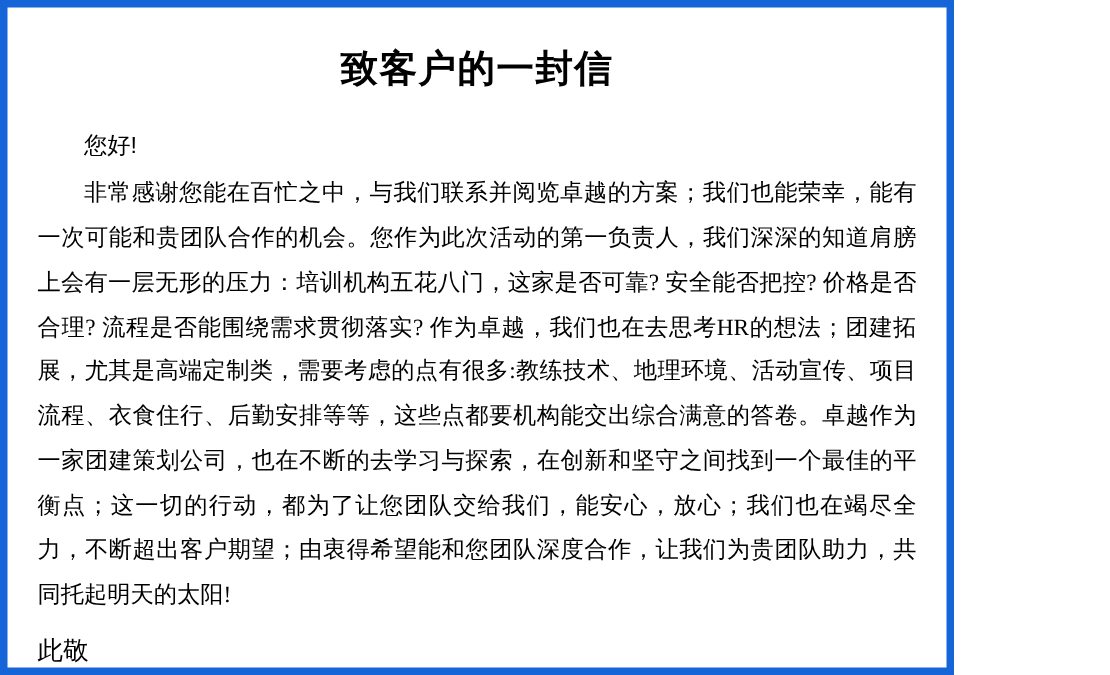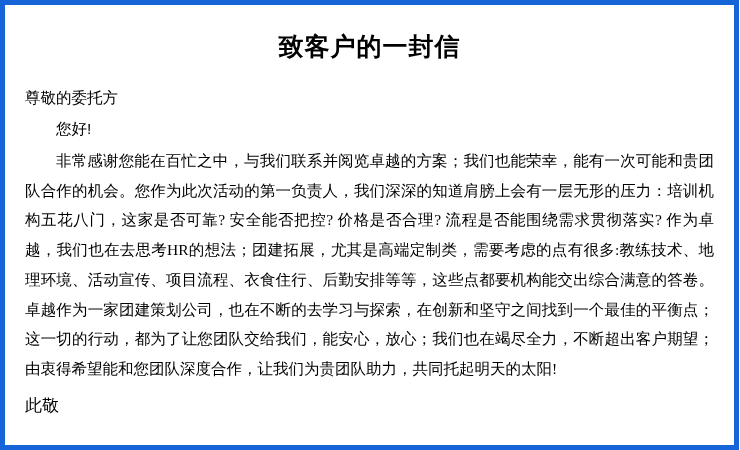--- a/index.html
+++ b/index.html
@@ -8,21 +8,21 @@
   }
   body {
     width: 740px;
     height: 450px;
     background: #ffffff;
     font-family: "Liberation Sans", sans-serif;
     overflow: hidden;
   }
   .page {
     position: relative;
-    width: 739px;
+    width: 636px;
     height: 450px;
     box-sizing: border-box;
     background: #ffffff;
     border: 5px solid #1565d8;
     overflow: hidden;
   }
   .inner {
     box-sizing: border-box;
     width: 100%;
     height: 100%;
@@ -69,21 +69,20 @@
   }
 </style>
 </head>
 <body>
 
 <div class="page">
   <div class="inner">
 
     <h1 class="doc-title">致客户的一封信</h1>
 
-    <p class="salutation">尊敬的委托方</p>
 
     <p class="greeting">您好!</p>
 
     <p class="body-para">非常感谢您能在百忙之中，与我们联系并阅览卓越的方案；我们也能荣幸，能有一次可能和贵团队合作的机会。您作为此次活动的第一负责人，我们深深的知道肩膀上会有一层无形的压力：培训机构五花八门，这家是否可靠? 安全能否把控? 价格是否合理? 流程是否能围绕需求贯彻落实? 作为卓越，我们也在去思考HR的想法；团建拓展，尤其是高端定制类，需要考虑的点有很多:教练技术、地理环境、活动宣传、项目流程、衣食住行、后勤安排等等，这些点都要机构能交出综合满意的答卷。卓越作为一家团建策划公司，也在不断的去学习与探索，在创新和坚守之间找到一个最佳的平衡点；这一切的行动，都为了让您团队交给我们，能安心，放心；我们也在竭尽全力，不断超出客户期望；由衷得希望能和您团队深度合作，让我们为贵团队助力，共同托起明天的太阳!</p>
 
     <p class="closing">此敬</p>
 
   </div>
 </div>
 

